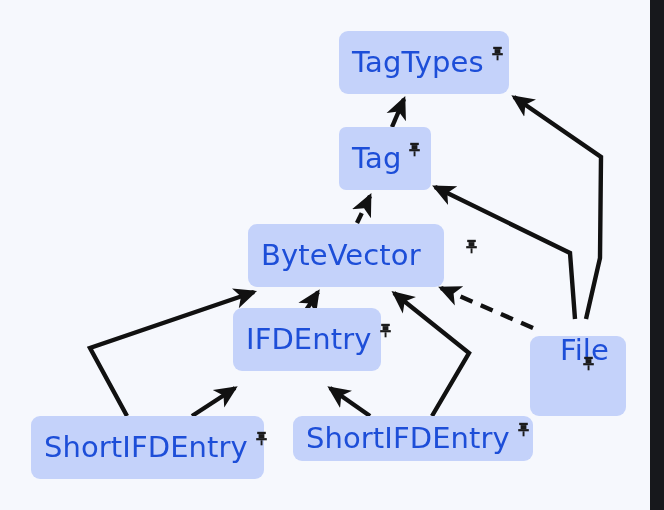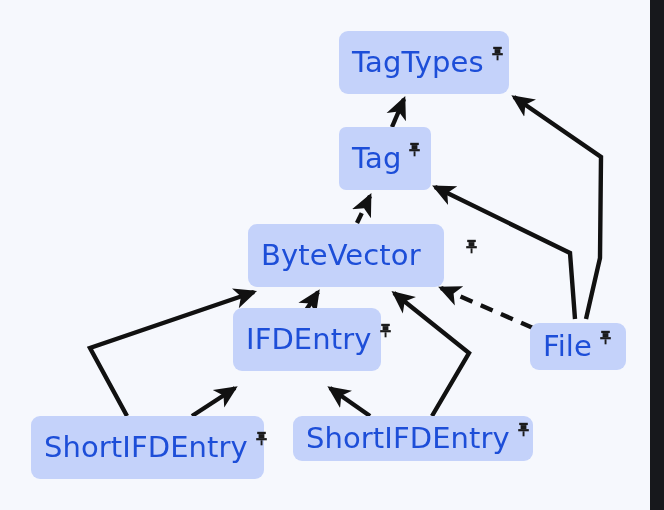--- a/index.html
+++ b/index.html
@@ -137,21 +137,21 @@
     <span class="pin-icon">
       <svg width="13" height="15" viewBox="0 0 13 15">
         <rect x="2.2" y="0.8" width="8.6" height="2.3" fill="#1b1b1b"></rect>
         <rect x="3.6" y="3.1" width="5.8" height="4.0" fill="#1b1b1b"></rect>
         <rect x="1.2" y="7.1" width="10.6" height="2.2" fill="#1b1b1b"></rect>
         <rect x="5.6" y="9.3" width="1.9" height="5.0" fill="#1b1b1b"></rect>
       </svg>
     </span>
   </div>
 
-  <div class="node" style="left:530px; top:323px; width:96px; height:47px;">
+  <div class="node" style="left:530px; top:336px; width:96px; height:80px;flex-direction:column;">
     <span class="node-label">File</span>
     <span class="pin-icon">
       <svg width="13" height="15" viewBox="0 0 13 15">
         <rect x="2.2" y="0.8" width="8.6" height="2.3" fill="#1b1b1b"></rect>
         <rect x="3.6" y="3.1" width="5.8" height="4.0" fill="#1b1b1b"></rect>
         <rect x="1.2" y="7.1" width="10.6" height="2.2" fill="#1b1b1b"></rect>
         <rect x="5.6" y="9.3" width="1.9" height="5.0" fill="#1b1b1b"></rect>
       </svg>
     </span>
   </div>

